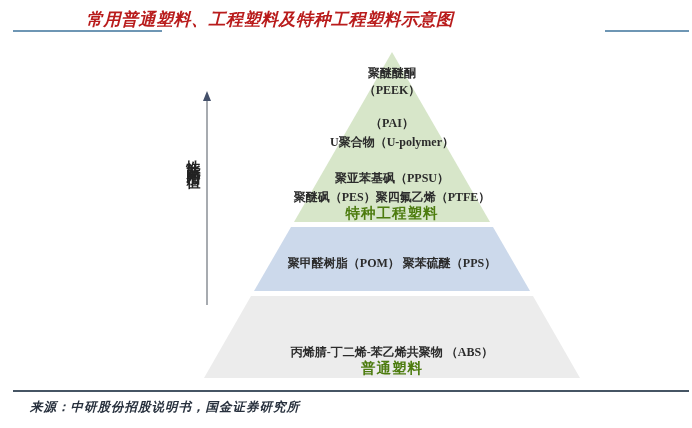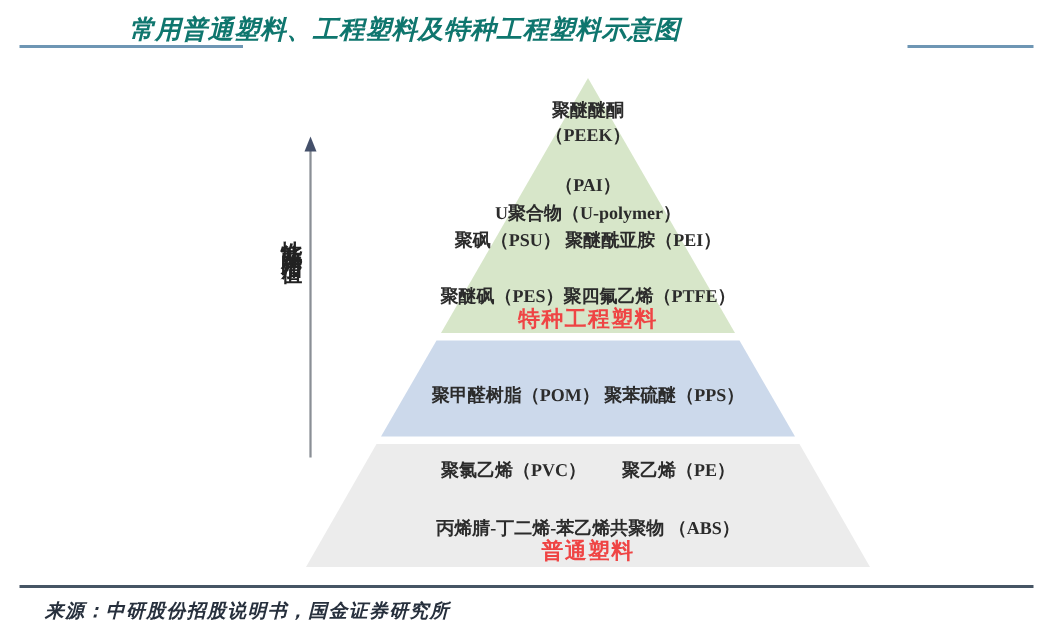--- a/index.html
+++ b/index.html
@@ -6,34 +6,34 @@
   .canvas{
     position:relative;
     width:692px;height:428px;
     background:#ffffff;
     overflow:hidden;
     font-family:"Liberation Serif", serif;
   }
   .title{
     position:absolute;left:86px;top:8px;width:400px;
     font-size:17px;font-weight:bold;font-style:italic;
-    color:#0f766e;letter-spacing:0.5px;white-space:nowrap;
+    color:#b91c1c;letter-spacing:0.5px;white-space:nowrap;
   }
   .rule{position:absolute;height:2px;}
   .rule-top-left{left:13px;top:30px;width:149px;}
   .rule-top-right{left:605px;top:30px;width:84px;}
   .rule-footer{left:13px;top:390px;width:676px;}
   .pyr-svg{position:absolute;left:0;top:0;}
   .lines{position:absolute;left:92px;top:0;width:600px;height:375px;pointer-events:none;}
   .ln{
     position:absolute;left:0;width:600px;text-align:center;
     font-size:12px;font-weight:bold;color:#2b2b2b;
     white-space:pre;line-height:14px;
   }
-  .tier-label{font-size:14.5px;font-weight:bold;color:#ef4444;letter-spacing:1px;}
+  .tier-label{font-size:14.5px;font-weight:bold;color:#4d7c0f;letter-spacing:1px;}
   .axis-label{
     position:absolute;left:183px;top:149px;
     writing-mode:vertical-rl;text-orientation:upright;
     font-size:14px;font-weight:bold;color:#222222;
     letter-spacing:3px;line-height:20px;
   }
   .source{
     position:absolute;left:30px;top:399px;
     font-size:12.5px;font-style:italic;font-weight:bold;
     color:#27303d;letter-spacing:1px;white-space:nowrap;
@@ -62,27 +62,26 @@
   </svg>
 
   <div class="axis-label">性能及附加值</div>
 
   <div class="lines">
 
     <div class="ln" style="top:66px">聚醚醚酮</div>
     <div class="ln" style="top:83px">（PEEK）</div>
     <div class="ln" style="top:116px">（PAI）</div>
     <div class="ln" style="top:135px">U聚合物（U-polymer）</div>
-    <div class="ln" style="top:153px">聚砜（PSU） 聚醚酰亚胺（PEI）</div>
+    <div class="ln" style="top:171px">聚亚苯基砜（PPSU）</div>
     <div class="ln" style="top:190px">聚醚砜（PES）聚四氟乙烯（PTFE）</div>
     <div class="ln tier-label" style="top:206px">特种工程塑料</div>
 
     <div class="ln" style="top:256px">聚甲醛树脂（POM） 聚苯硫醚（PPS）</div>
 
-    <div class="ln" style="top:306px">聚氯乙烯（PVC）　　聚乙烯（PE）</div>
     <div class="ln" style="top:345px">丙烯腈-丁二烯-苯乙烯共聚物 （ABS）</div>
     <div class="ln tier-label" style="top:361px">普通塑料</div>
   </div>
 
   <div class="rule rule-footer" style="background: rgb(70, 85, 100);"></div>
 
   <div class="source">来源：中研股份招股说明书，国金证券研究所</div>
 
 </div>
 

